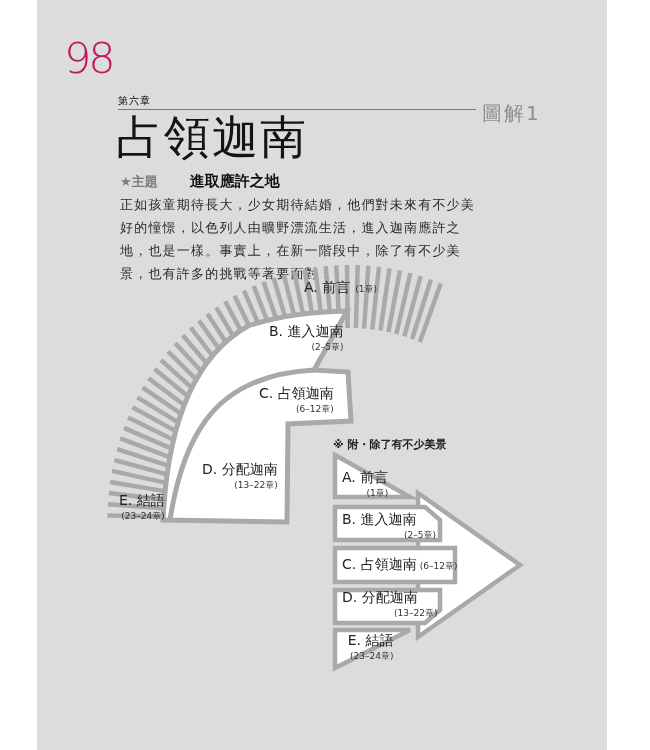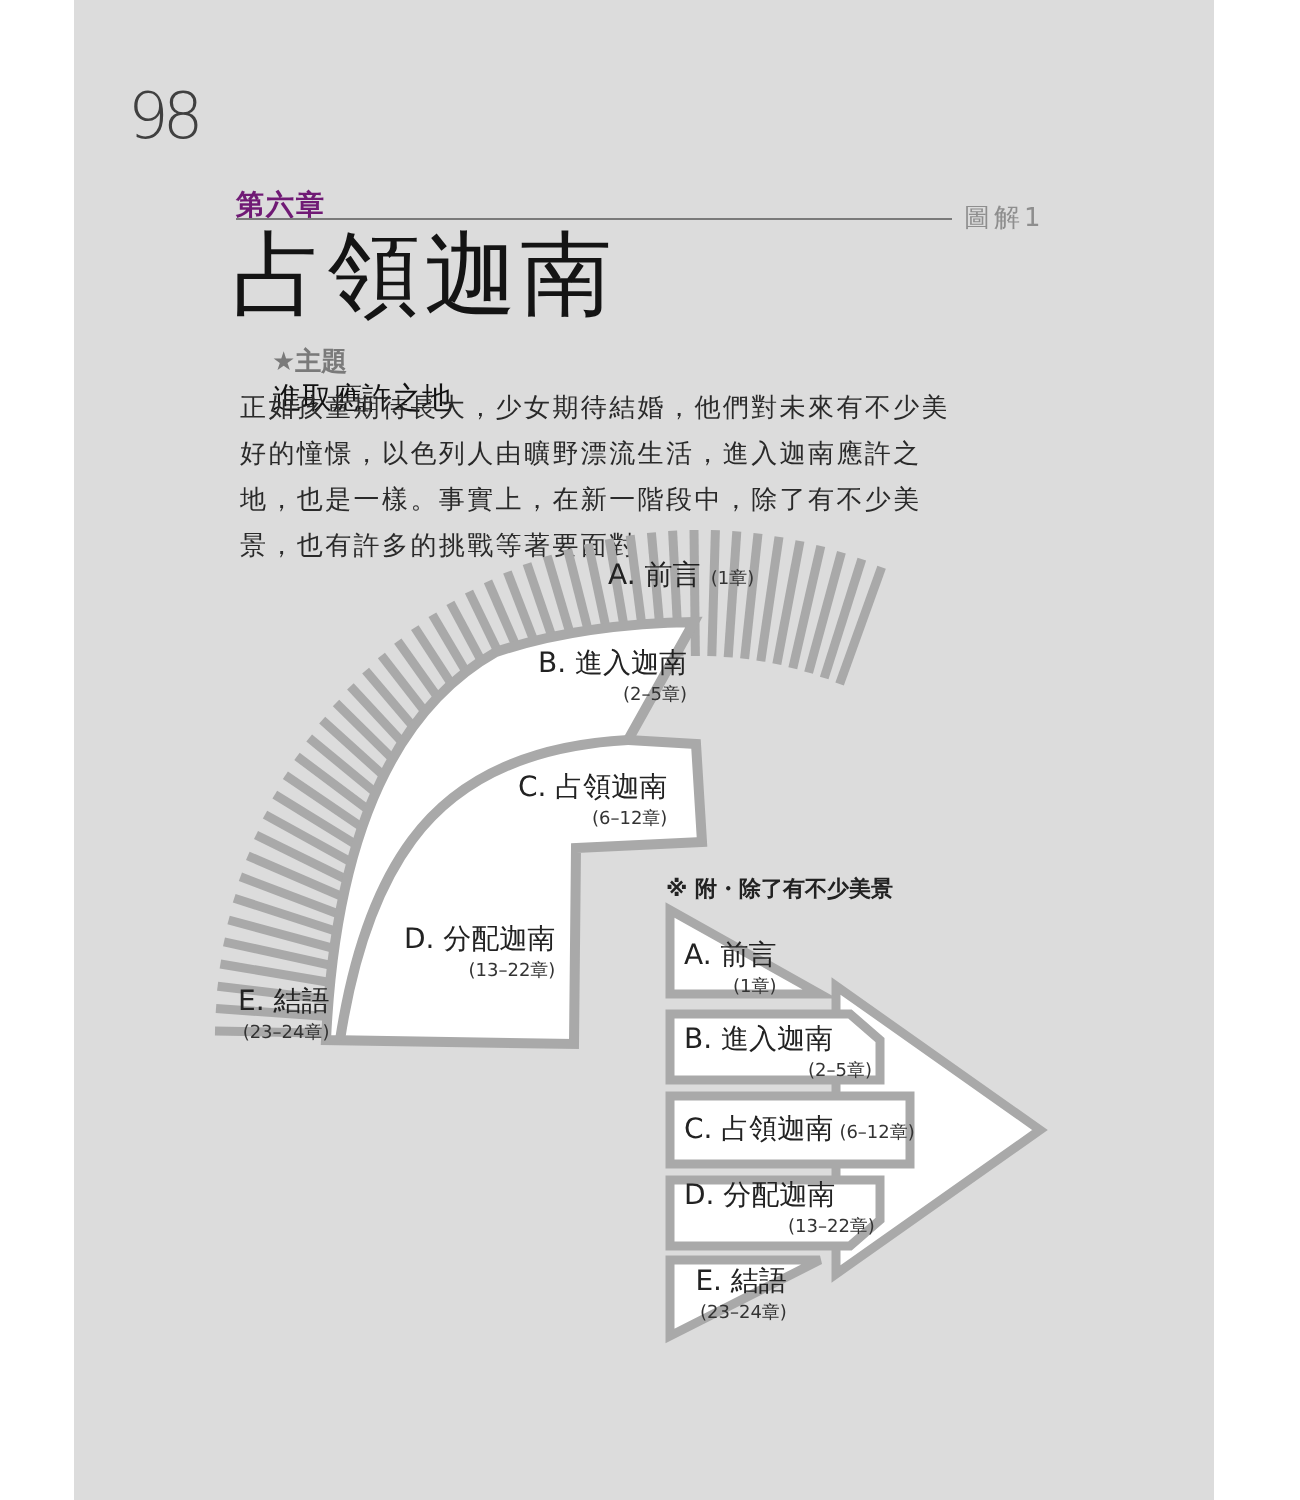--- a/index.html
+++ b/index.html
@@ -8,42 +8,42 @@
     background: #ffffff;
     font-family: "DejaVu Sans", "Liberation Sans", sans-serif;
   }
   .page {
     position: absolute; left: 37px; top: 0; width: 570px; height: 750px;
     background: #dcdcdc;
   }
   .page-number {
     position: absolute; left: 64px; top: 36px;
     font-family: "DejaVu Sans", sans-serif; font-weight: 200;
-    font-size: 32px; line-height: 44px; color: #404040; letter-spacing: -3px;
+    font-size: 43px; line-height: 44px; color: #be185d; letter-spacing: -3px;
   }
   .chapter-label {
     position: absolute; left: 118px; top: 94px;
-    font-size: 14px; font-weight: bold; color: #701a75; letter-spacing: 1px;
+    font-size: 10px; font-weight: normal; color: #000000; letter-spacing: 1px;
   }
   .header-rule {
     position: absolute; left: 118px; top: 109px; width: 358px; height: 0;
     border-top: 1px solid #7a7a7a;
   }
   .figure-label {
     position: absolute; left: 482px; top: 100px;
-    font-size: 13px; color: #8e8e8e; letter-spacing: 2px;
+    font-size: 20px; color: #8e8e8e; letter-spacing: 2px;
   }
   .book-title {
     position: absolute; left: 116px; top: 111px;
     font-family: "DejaVu Serif", "Liberation Serif", serif;
     font-size: 46px; line-height: 52px; color: #141414; letter-spacing: 2px;
   }
-  .theme-row { position: absolute; left: 120px; top: 172px; display: flex; align-items: baseline; flex-direction: column; }
+  .theme-row { position: absolute; left: 120px; top: 172px; display: flex; align-items: baseline; }
   .theme-tag { font-size: 13px; color: #7a7a7a; font-weight: bold; }
-  .theme-title { font-size: 15px; color: #111; font-weight: normal; margin-left: 16px; }
+  .theme-title { font-size: 15px; color: #111; font-weight: bold; margin-left: 32px; }
   .intro {
     position: absolute; left: 120px; top: 193px; width: 362px;
     font-family: "DejaVu Serif", "Liberation Serif", serif;
     font-size: 13px; line-height: 23px; color: #2a2a2a; letter-spacing: 1.2px;
   }
   svg.diagram { position: absolute; left: 0; top: 0; }
   .lbl { position: absolute; color: #222; white-space: nowrap; }
   .lbl .main { font-size: 14px; display: block; text-align: right; }
   .lbl .sub { font-size: 9px; display: block; text-align: right; color: #333; }
   .lbl.left .main, .lbl.left .sub { text-align: right; }

